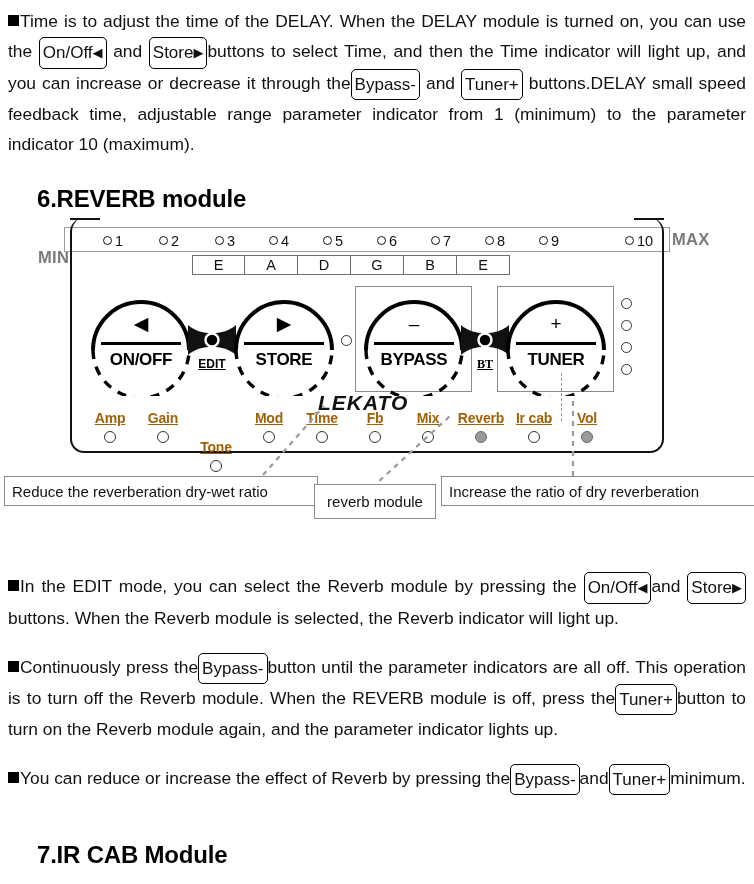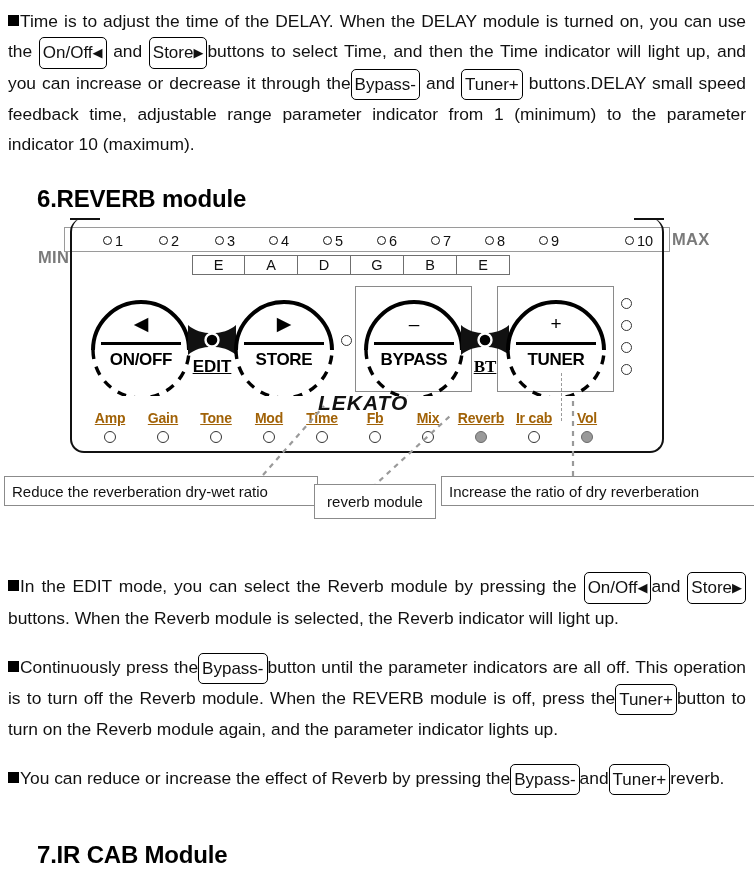--- a/index.html
+++ b/index.html
@@ -99,21 +99,21 @@
     position:absolute;left:14px;top:50px;width:80px;height:3.4px;background:#000;
   }
   .fsw .name{
     position:absolute;left:-6px;top:58px;width:120px;text-align:center;
     font-size:17px;font-weight:bold;letter-spacing:-0.3px;color:#000;
   }
 
   .bowtie{position:absolute;width:52px;height:40px;}
   .bowtie .lbl{
     position:absolute;left:0;top:34px;width:52px;text-align:center;
-    font-size:17px;font-weight:bold;text-decoration:underline;color:#000;
+    font-size:12px;font-weight:bold;text-decoration:underline;color:#000;
   }
 
   .mini-o{
     position:absolute;width:11px;height:11px;border:1.5px solid #333;
     border-radius:50%;box-sizing:border-box;
   }
 
   .framebox{position:absolute;border:1px solid #8a8a8a;box-sizing:border-box;}
 
   .logo{
@@ -282,21 +282,21 @@
     <div class="mini-o" style="left:621px;top:129px;"></div>
     <div class="mini-o" style="left:621px;top:151px;"></div>
 
     <div class="logo" style="left:318px;top:178px;">LEKATO</div>
 
     <div class="vline" style="left:561px;top:160px;height:48px;"></div>
 
     <div class="plabels">
       <div class="plabel" style="left:0px;"><span class="t">Amp</span><div class="dot"></div></div>
       <div class="plabel" style="left:53px;"><span class="t">Gain</span><div class="dot"></div></div>
-      <div class="plabel" style="left:106px;"><span class="t">Tone</span><div class="dot"></div></div>
+      <div class="plabel" style="left:106px;margin-top:29px;"><span class="t">Tone</span><div class="dot"></div></div>
       <div class="plabel" style="left:159px;"><span class="t">Mod</span><div class="dot"></div></div>
       <div class="plabel" style="left:212px;"><span class="t">Time</span><div class="dot"></div></div>
       <div class="plabel" style="left:265px;"><span class="t">Fb</span><div class="dot"></div></div>
       <div class="plabel" style="left:318px;"><span class="t">Mix</span><div class="dot"></div></div>
       <div class="plabel" style="left:371px;text-decoration:underline;"><span class="t">Reverb</span><div class="dot on"></div></div>
       <div class="plabel" style="left:424px;"><span class="t">Ir cab</span><div class="dot"></div></div>
       <div class="plabel" style="left:477px;"><span class="t">Vol</span><div class="dot on"></div></div>
     </div>
 
   </div>
@@ -313,18 +313,18 @@
 
   <div class="para" style="left:8px;top:571px;width:738px;">
     <span class="bullet"></span><span>In the EDIT mode, you can select the Reverb module by pressing the </span><span class="key"><span>On/Off</span><span class="tri-l">◀</span></span><span>and </span><span class="key"><span>Store</span><span class="tri-r">▶</span></span><span>buttons. When the Reverb module is selected, the Reverb indicator will light up.</span>
   </div>
 
   <div class="para" style="left:8px;top:652px;width:738px;">
     <span class="bullet"></span><span>Continuously press the</span><span class="key"><span>Bypass-</span></span><span>button until the parameter indicators are all off. This operation is to turn off the Reverb module. When the REVERB module is off, press the</span><span class="key"><span>Tuner+</span></span><span>button to turn on the Reverb module again, and the parameter indicator lights up.</span>
   </div>
 
   <div class="para" style="left:8px;top:763px;width:738px;">
-    <span class="bullet"></span><span>You can reduce or increase the effect of Reverb by pressing the</span><span class="key"><span>Bypass-</span></span><span>and</span><span class="key"><span>Tuner+</span></span><span>reverb.</span>
+    <span class="bullet"></span><span>You can reduce or increase the effect of Reverb by pressing the</span><span class="key"><span>Bypass-</span></span><span>and</span><span class="key"><span>Tuner+</span></span><span>minimum.</span>
   </div>
 
   <div class="heading" style="left:9px;top:841px;">7.IR CAB Module</div>
 
 </div>
 
 </body></html>

